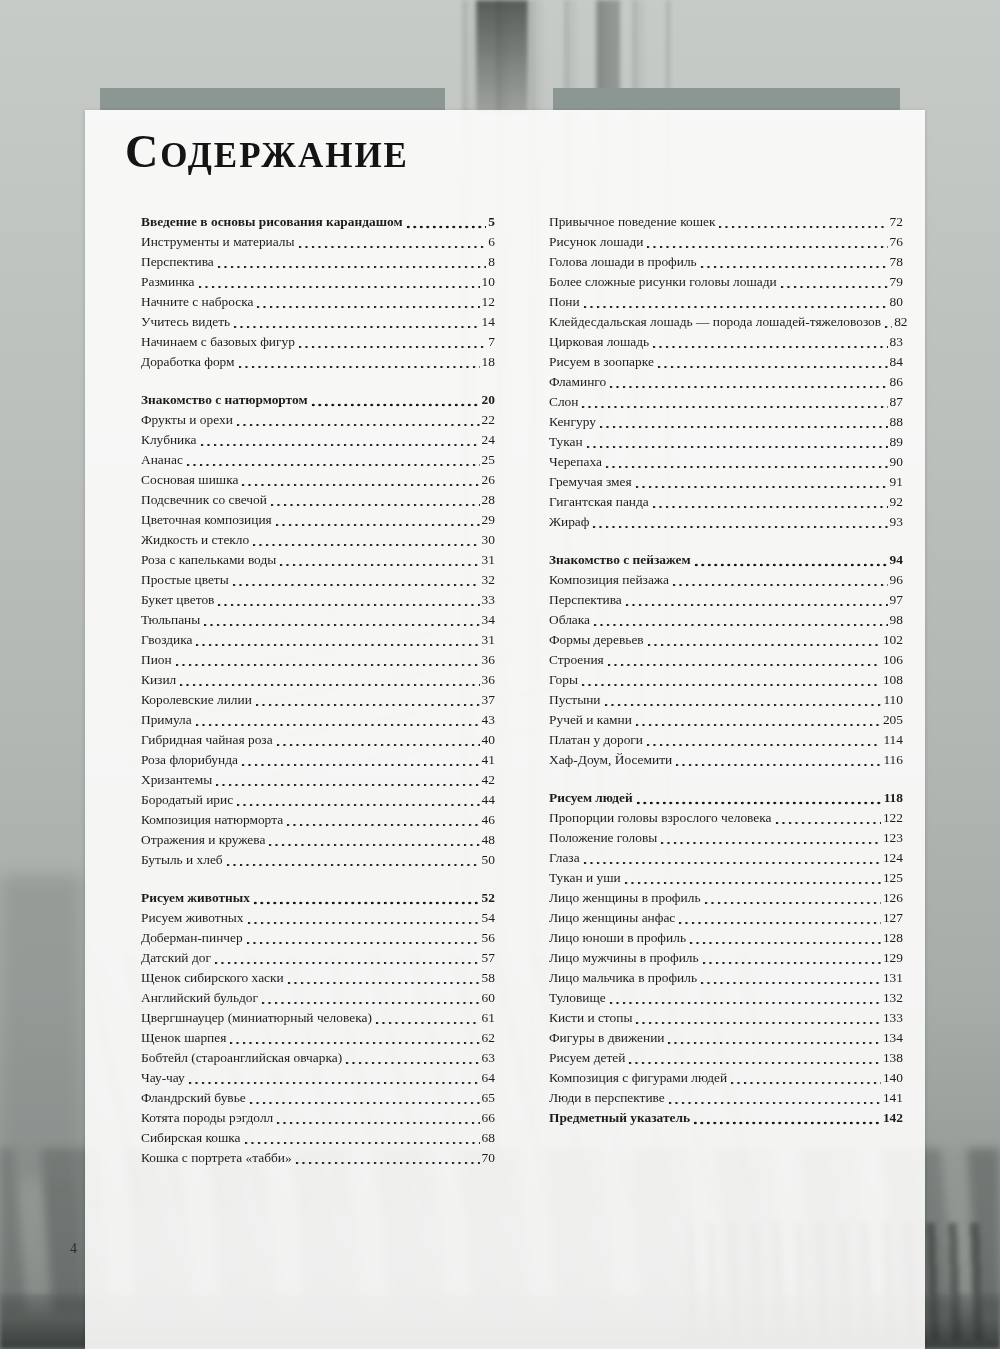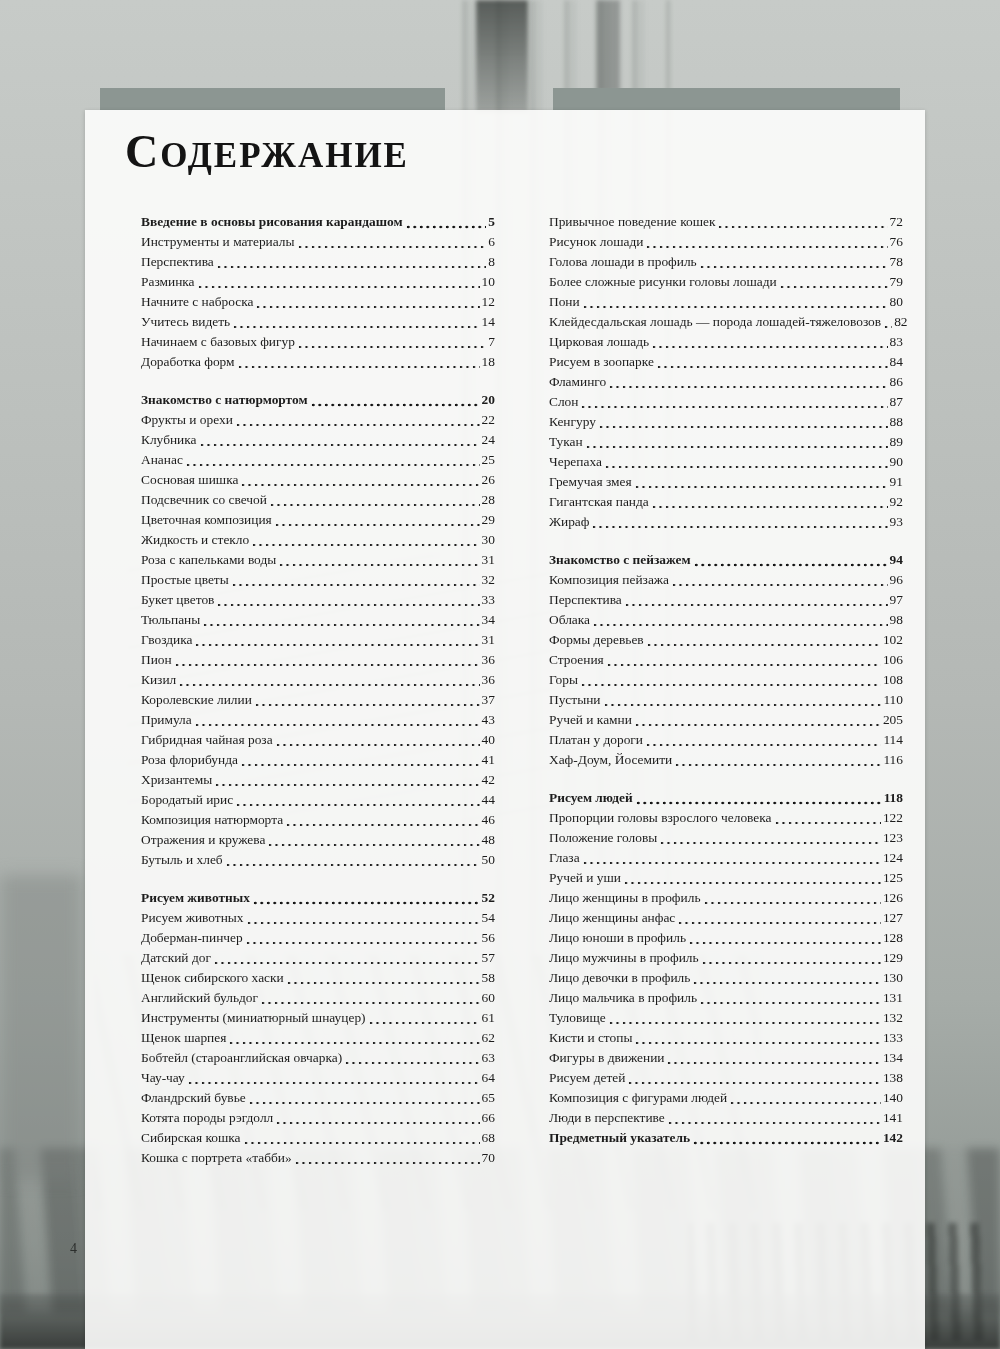--- a/index.html
+++ b/index.html
@@ -283,21 +283,21 @@
               <span class="lbl">Щенок сибирского хаски</span>
               <span class="dots"></span>
               <span class="pg">58</span>
             </div>
             <div class="toc-row">
               <span class="lbl">Английский бульдог</span>
               <span class="dots"></span>
               <span class="pg">60</span>
             </div>
             <div class="toc-row">
-              <span class="lbl">Инструменты (миниатюрный шнауцер)</span>
+              <span class="lbl">Цвергшнауцер (миниатюрный человека)</span>
               <span class="dots"></span>
               <span class="pg">61</span>
             </div>
             <div class="toc-row">
               <span class="lbl">Щенок шарпея</span>
               <span class="dots"></span>
               <span class="pg">62</span>
             </div>
             <div class="toc-row">
               <span class="lbl">Бобтейл (староанглийская овчарка)</span>
@@ -486,21 +486,21 @@
               <span class="lbl">Положение головы</span>
               <span class="dots"></span>
               <span class="pg">123</span>
             </div>
             <div class="toc-row">
               <span class="lbl">Глаза</span>
               <span class="dots"></span>
               <span class="pg">124</span>
             </div>
             <div class="toc-row">
-              <span class="lbl">Ручей и уши</span>
+              <span class="lbl">Тукан и уши</span>
               <span class="dots"></span>
               <span class="pg">125</span>
             </div>
             <div class="toc-row">
               <span class="lbl">Лицо женщины в профиль</span>
               <span class="dots"></span>
               <span class="pg">126</span>
             </div>
             <div class="toc-row">
               <span class="lbl">Лицо женщины анфас</span>
@@ -509,25 +509,20 @@
             </div>
             <div class="toc-row">
               <span class="lbl">Лицо юноши в профиль</span>
               <span class="dots"></span>
               <span class="pg">128</span>
             </div>
             <div class="toc-row">
               <span class="lbl">Лицо мужчины в профиль</span>
               <span class="dots"></span>
               <span class="pg">129</span>
-            </div>
-            <div class="toc-row">
-              <span class="lbl">Лицо девочки в профиль</span>
-              <span class="dots"></span>
-              <span class="pg">130</span>
             </div>
             <div class="toc-row">
               <span class="lbl">Лицо мальчика в профиль</span>
               <span class="dots"></span>
               <span class="pg">131</span>
             </div>
             <div class="toc-row">
               <span class="lbl">Туловище</span>
               <span class="dots"></span>
               <span class="pg">132</span>

